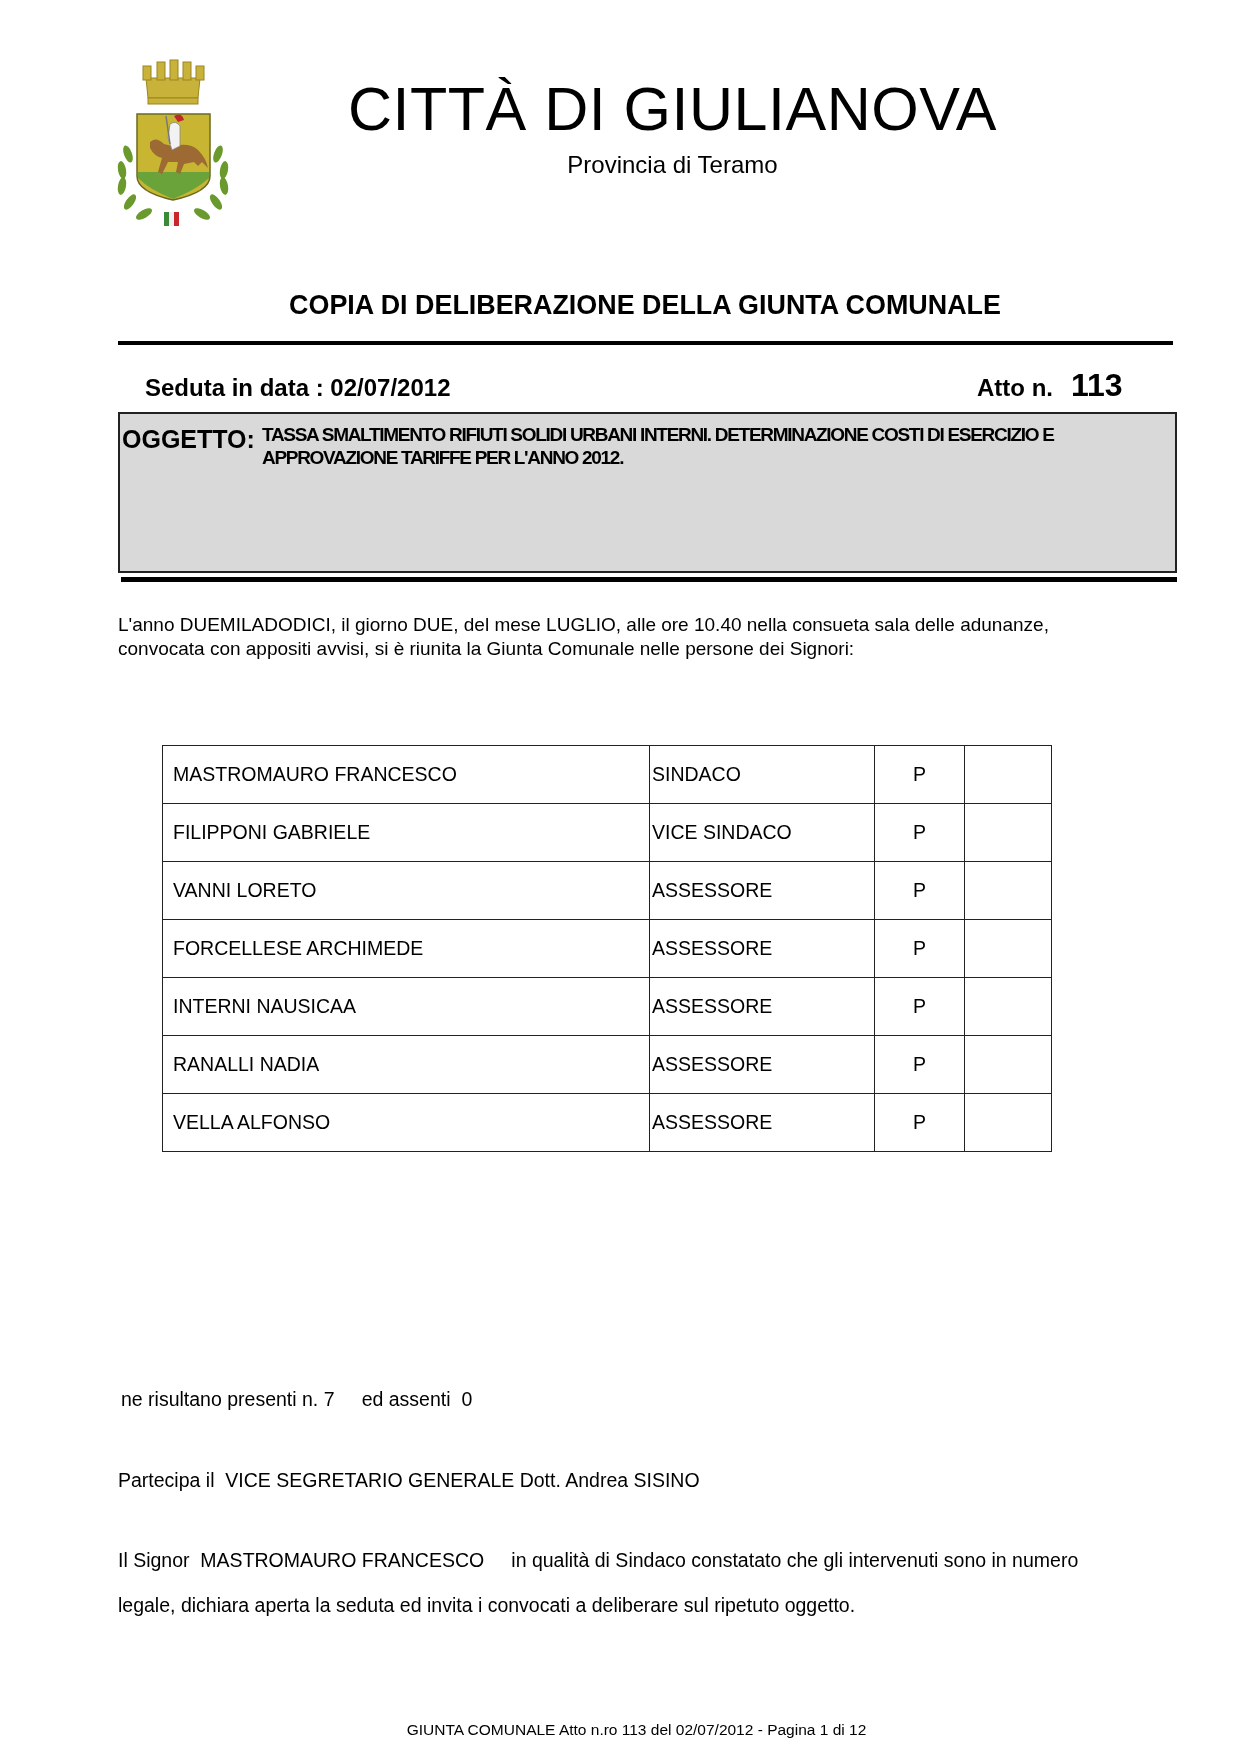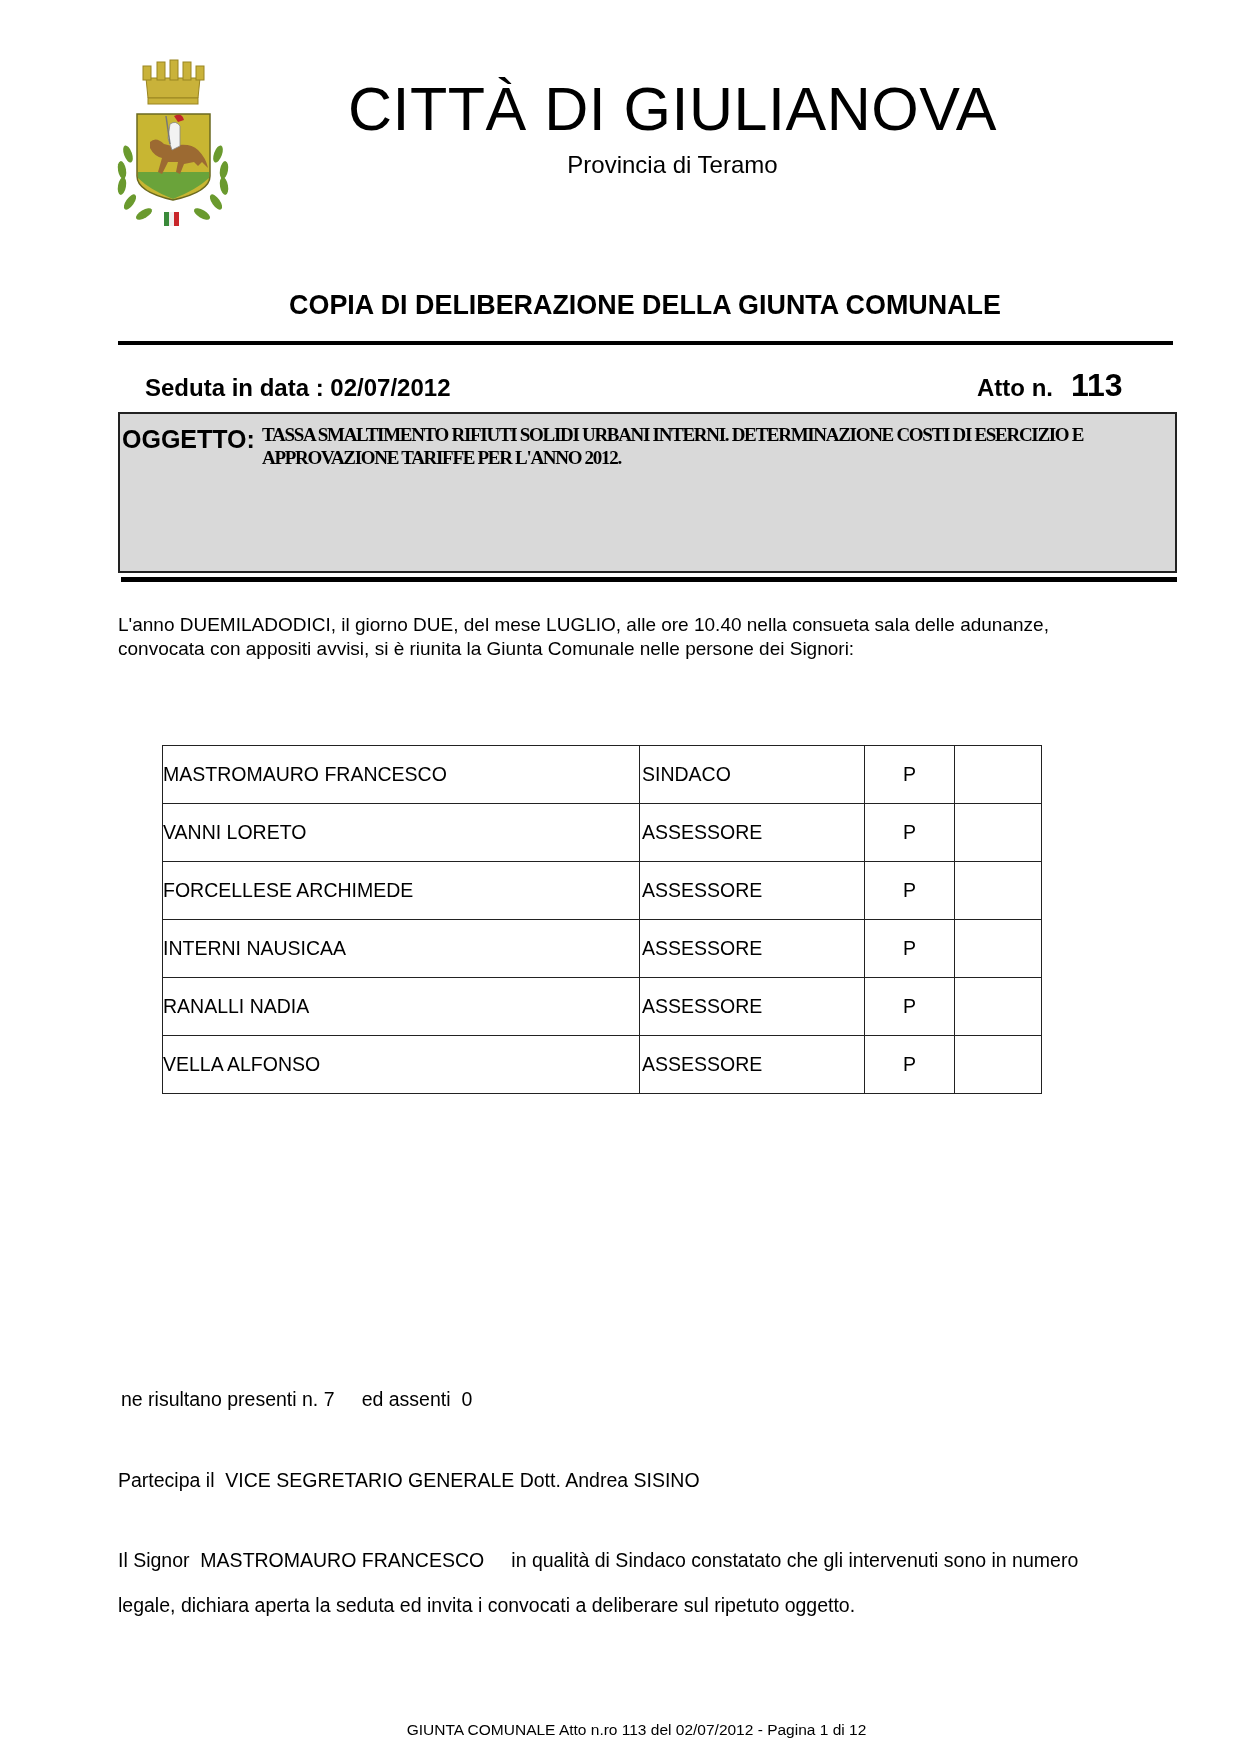--- a/index.html
+++ b/index.html
@@ -21,30 +21,30 @@
               transform: scaleX(0.96); }
   #rule-top { left: 118px; top: 341px; width: 1055px; height: 4px; background: #000; }
 
   #seduta { left: 145px; top: 373px; font-size: 24px; font-weight: bold; line-height: 30px; white-space: nowrap; }
   #atto-label { left: 977px; top: 373px; font-size: 24px; font-weight: bold; line-height: 30px; white-space: nowrap; }
   #atto-num { left: 1071px; top: 366px; font-size: 32px; font-weight: bold; line-height: 38px; white-space: nowrap; }
 
   #oggetto-box { left: 118px; top: 412px; width: 1059px; height: 161px;
                  background: #d9d9d9; border: 2px solid #222; box-sizing: border-box; }
   #oggetto-label { left: 122px; top: 424px; font-size: 25px; font-weight: bold; line-height: 30px; white-space: nowrap; }
-  #oggetto-text { left: 262px; top: 423px; width: 840px; font-family: Liberation Serif, serif;
+  #oggetto-text { left: 262px; top: 423px; width: 840px; font-family: Liberation Sans, sans-serif;
                   font-size: 19px; font-weight: bold; line-height: 23px; letter-spacing: -1.3px; }
   #rule-bottom { left: 121px; top: 577px; width: 1056px; height: 5px; background: #000; }
 
   #intro { left: 118px; top: 613px; width: 1000px; font-size: 19px; line-height: 24px; }
 
   
   #attendance { left: 162px; top: 745px; border-collapse: collapse; }
   #attendance td { border: 1.5px solid #222; height: 57px; padding: 0; font-size: 19.5px; vertical-align: middle; }
-  #attendance td.c-name { width: 476px; }
+  #attendance td.c-name { width: 476px; padding-left: 10px; }
   #attendance td.c-role { width: 222px; padding-left: 2px; }
   #attendance td.c-pres { width: 89px; text-align: center; }
   #attendance td.c-abs  { width: 86px; }
 
   #presenti { left: 121px; top: 1387px; font-size: 19.5px; line-height: 24px; white-space: pre; }
   #partecipa { left: 118px; top: 1468px; font-size: 19.5px; line-height: 24px; white-space: pre; }
   #signor-1 { left: 118px; top: 1548px; font-size: 19.5px; line-height: 24px; white-space: pre; }
   #signor-2 { left: 118px; top: 1593px; font-size: 19.5px; line-height: 24px; white-space: pre; }
 
   #footer { left: 0; top: 1720px; width: 1241px; text-align: center; font-size: 15.5px; line-height: 20px; white-space: nowrap; padding-left: 32px; box-sizing: border-box; }
@@ -112,20 +112,26 @@
 
 <table id="attendance" class="abs">
   <tbody id="attendance-body">
       <tr>
         <td class="c-name">MASTROMAURO FRANCESCO</td>
         <td class="c-role">SINDACO</td>
         <td class="c-pres">P</td>
         <td class="c-abs"></td>
       </tr>
       <tr>
+        <td class="c-name">FILIPPONI GABRIELE</td>
+        <td class="c-role">VICE SINDACO</td>
+        <td class="c-pres">P</td>
+        <td class="c-abs"></td>
+      </tr>
+      <tr>
         <td class="c-name">VANNI LORETO</td>
         <td class="c-role">ASSESSORE</td>
         <td class="c-pres">P</td>
         <td class="c-abs"></td>
       </tr>
       <tr>
         <td class="c-name">FORCELLESE ARCHIMEDE</td>
         <td class="c-role">ASSESSORE</td>
         <td class="c-pres">P</td>
         <td class="c-abs"></td>

